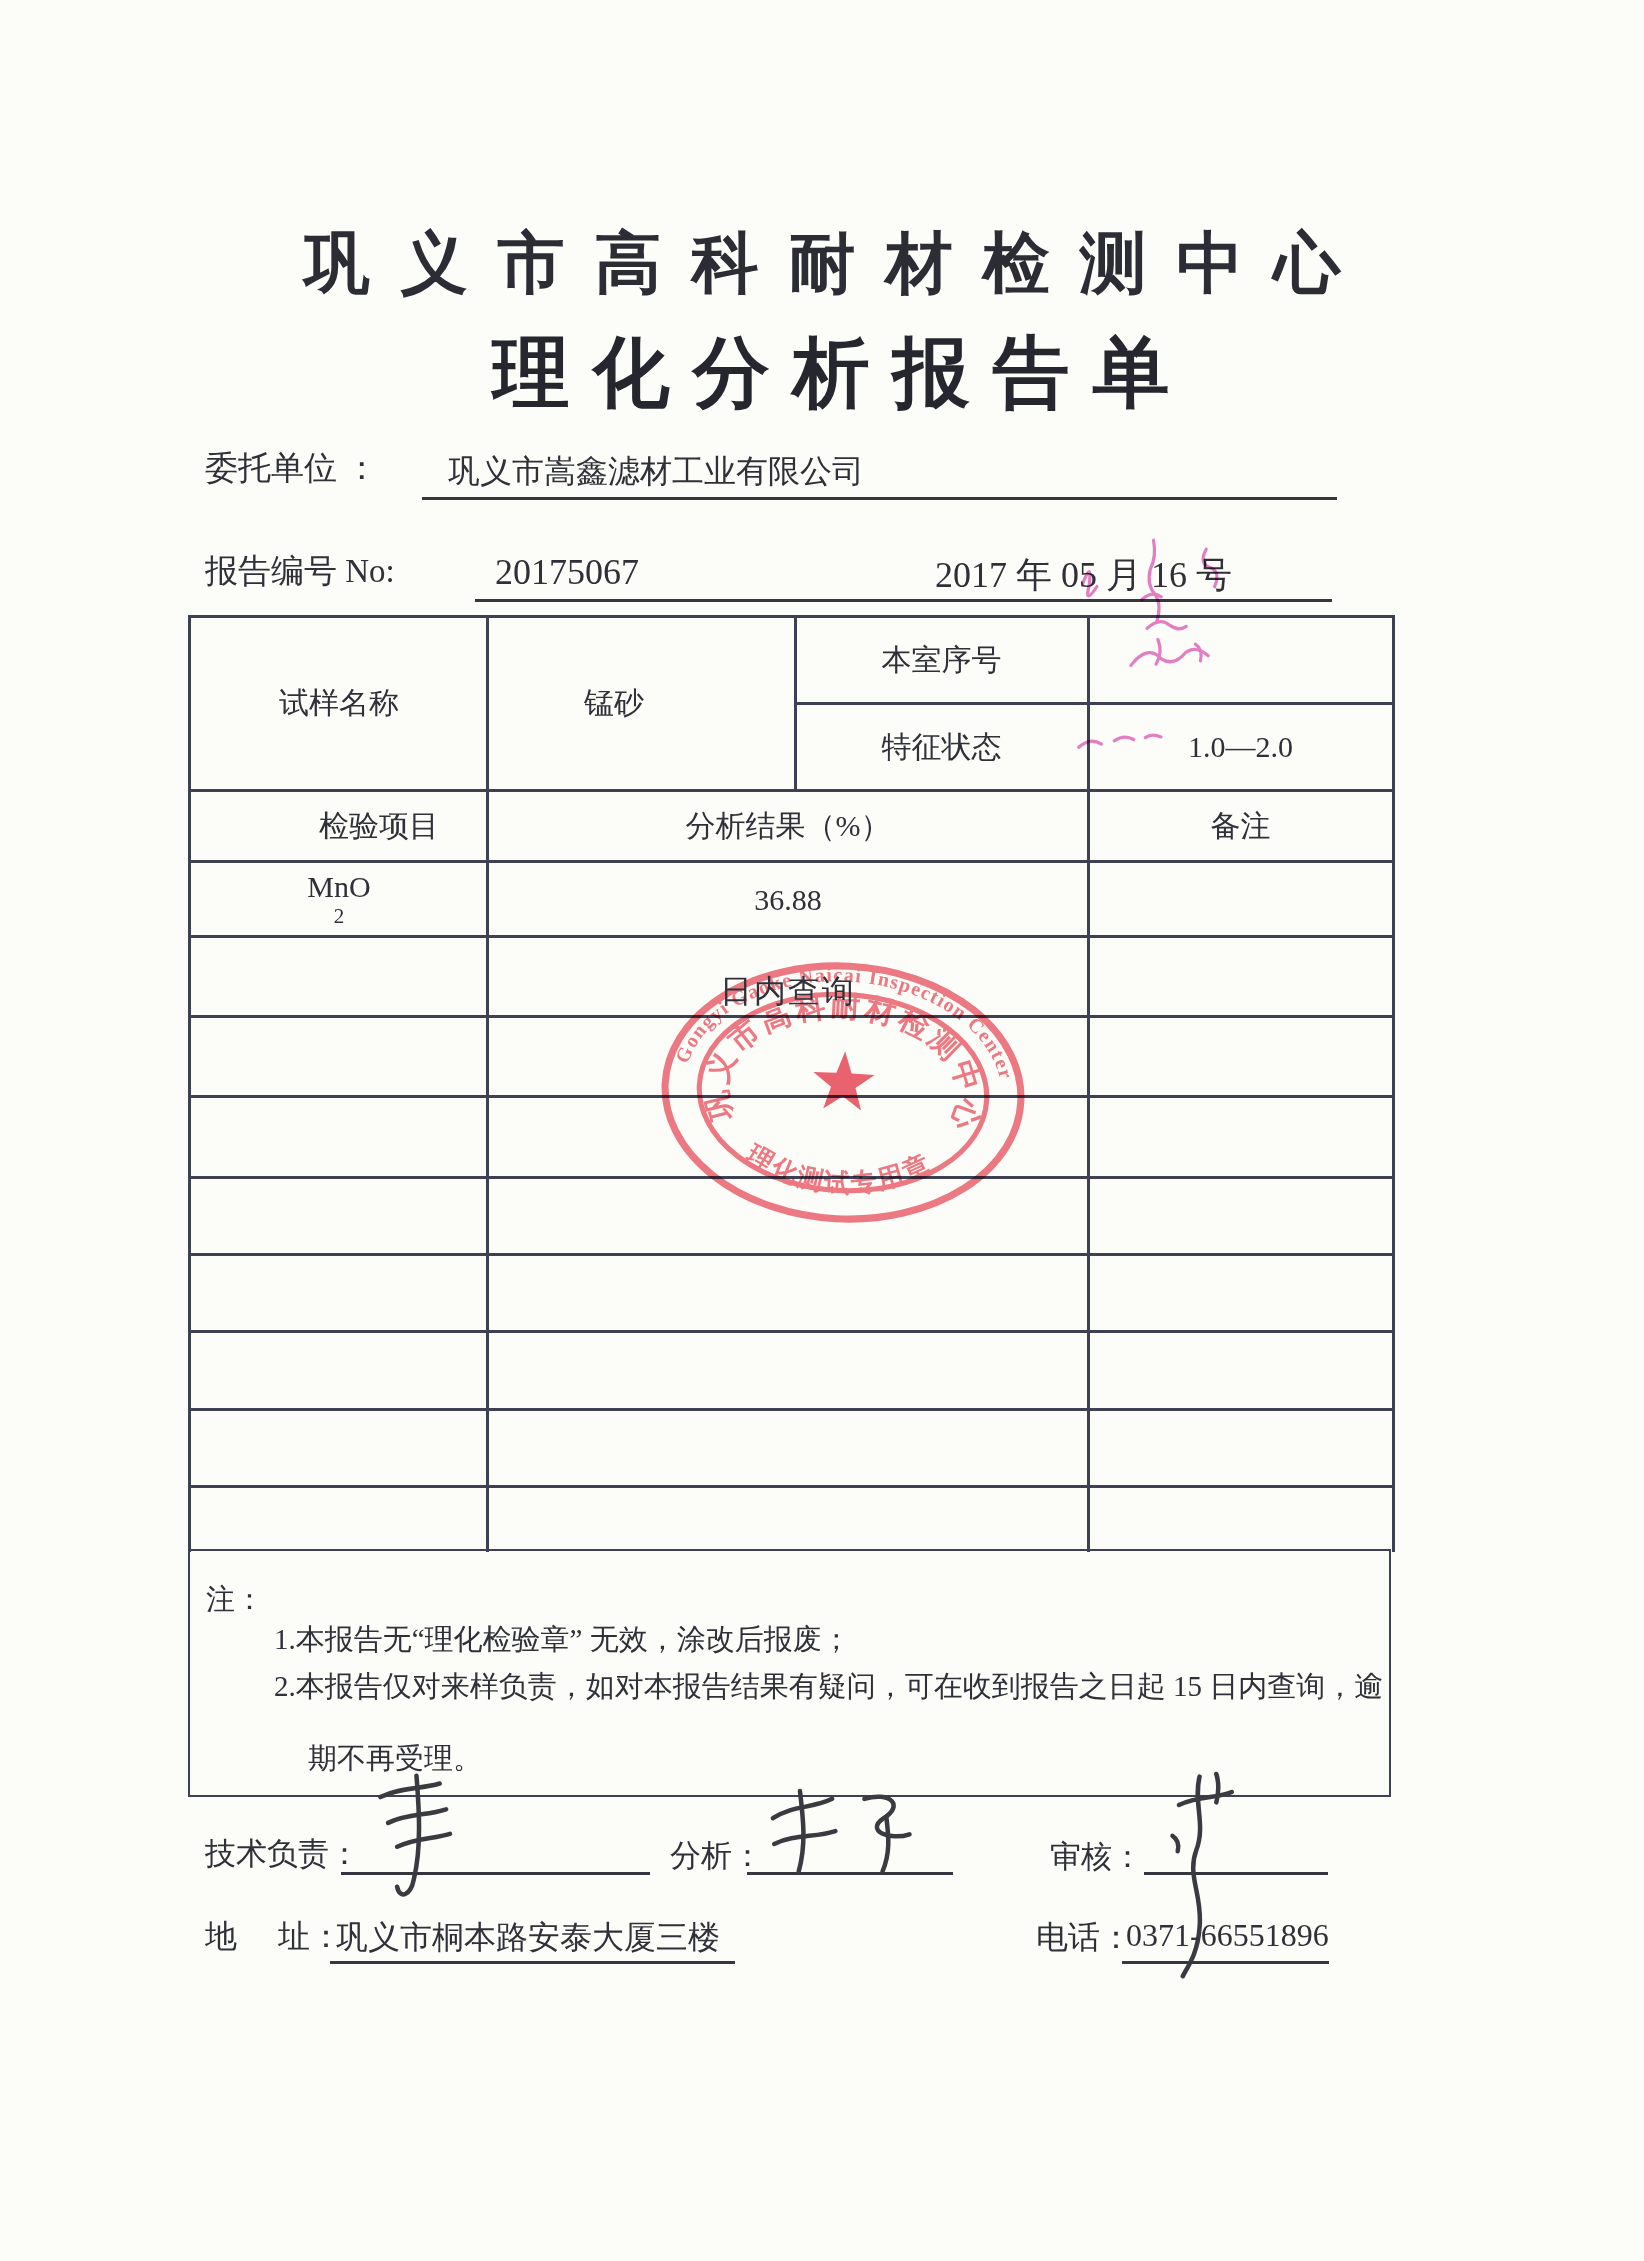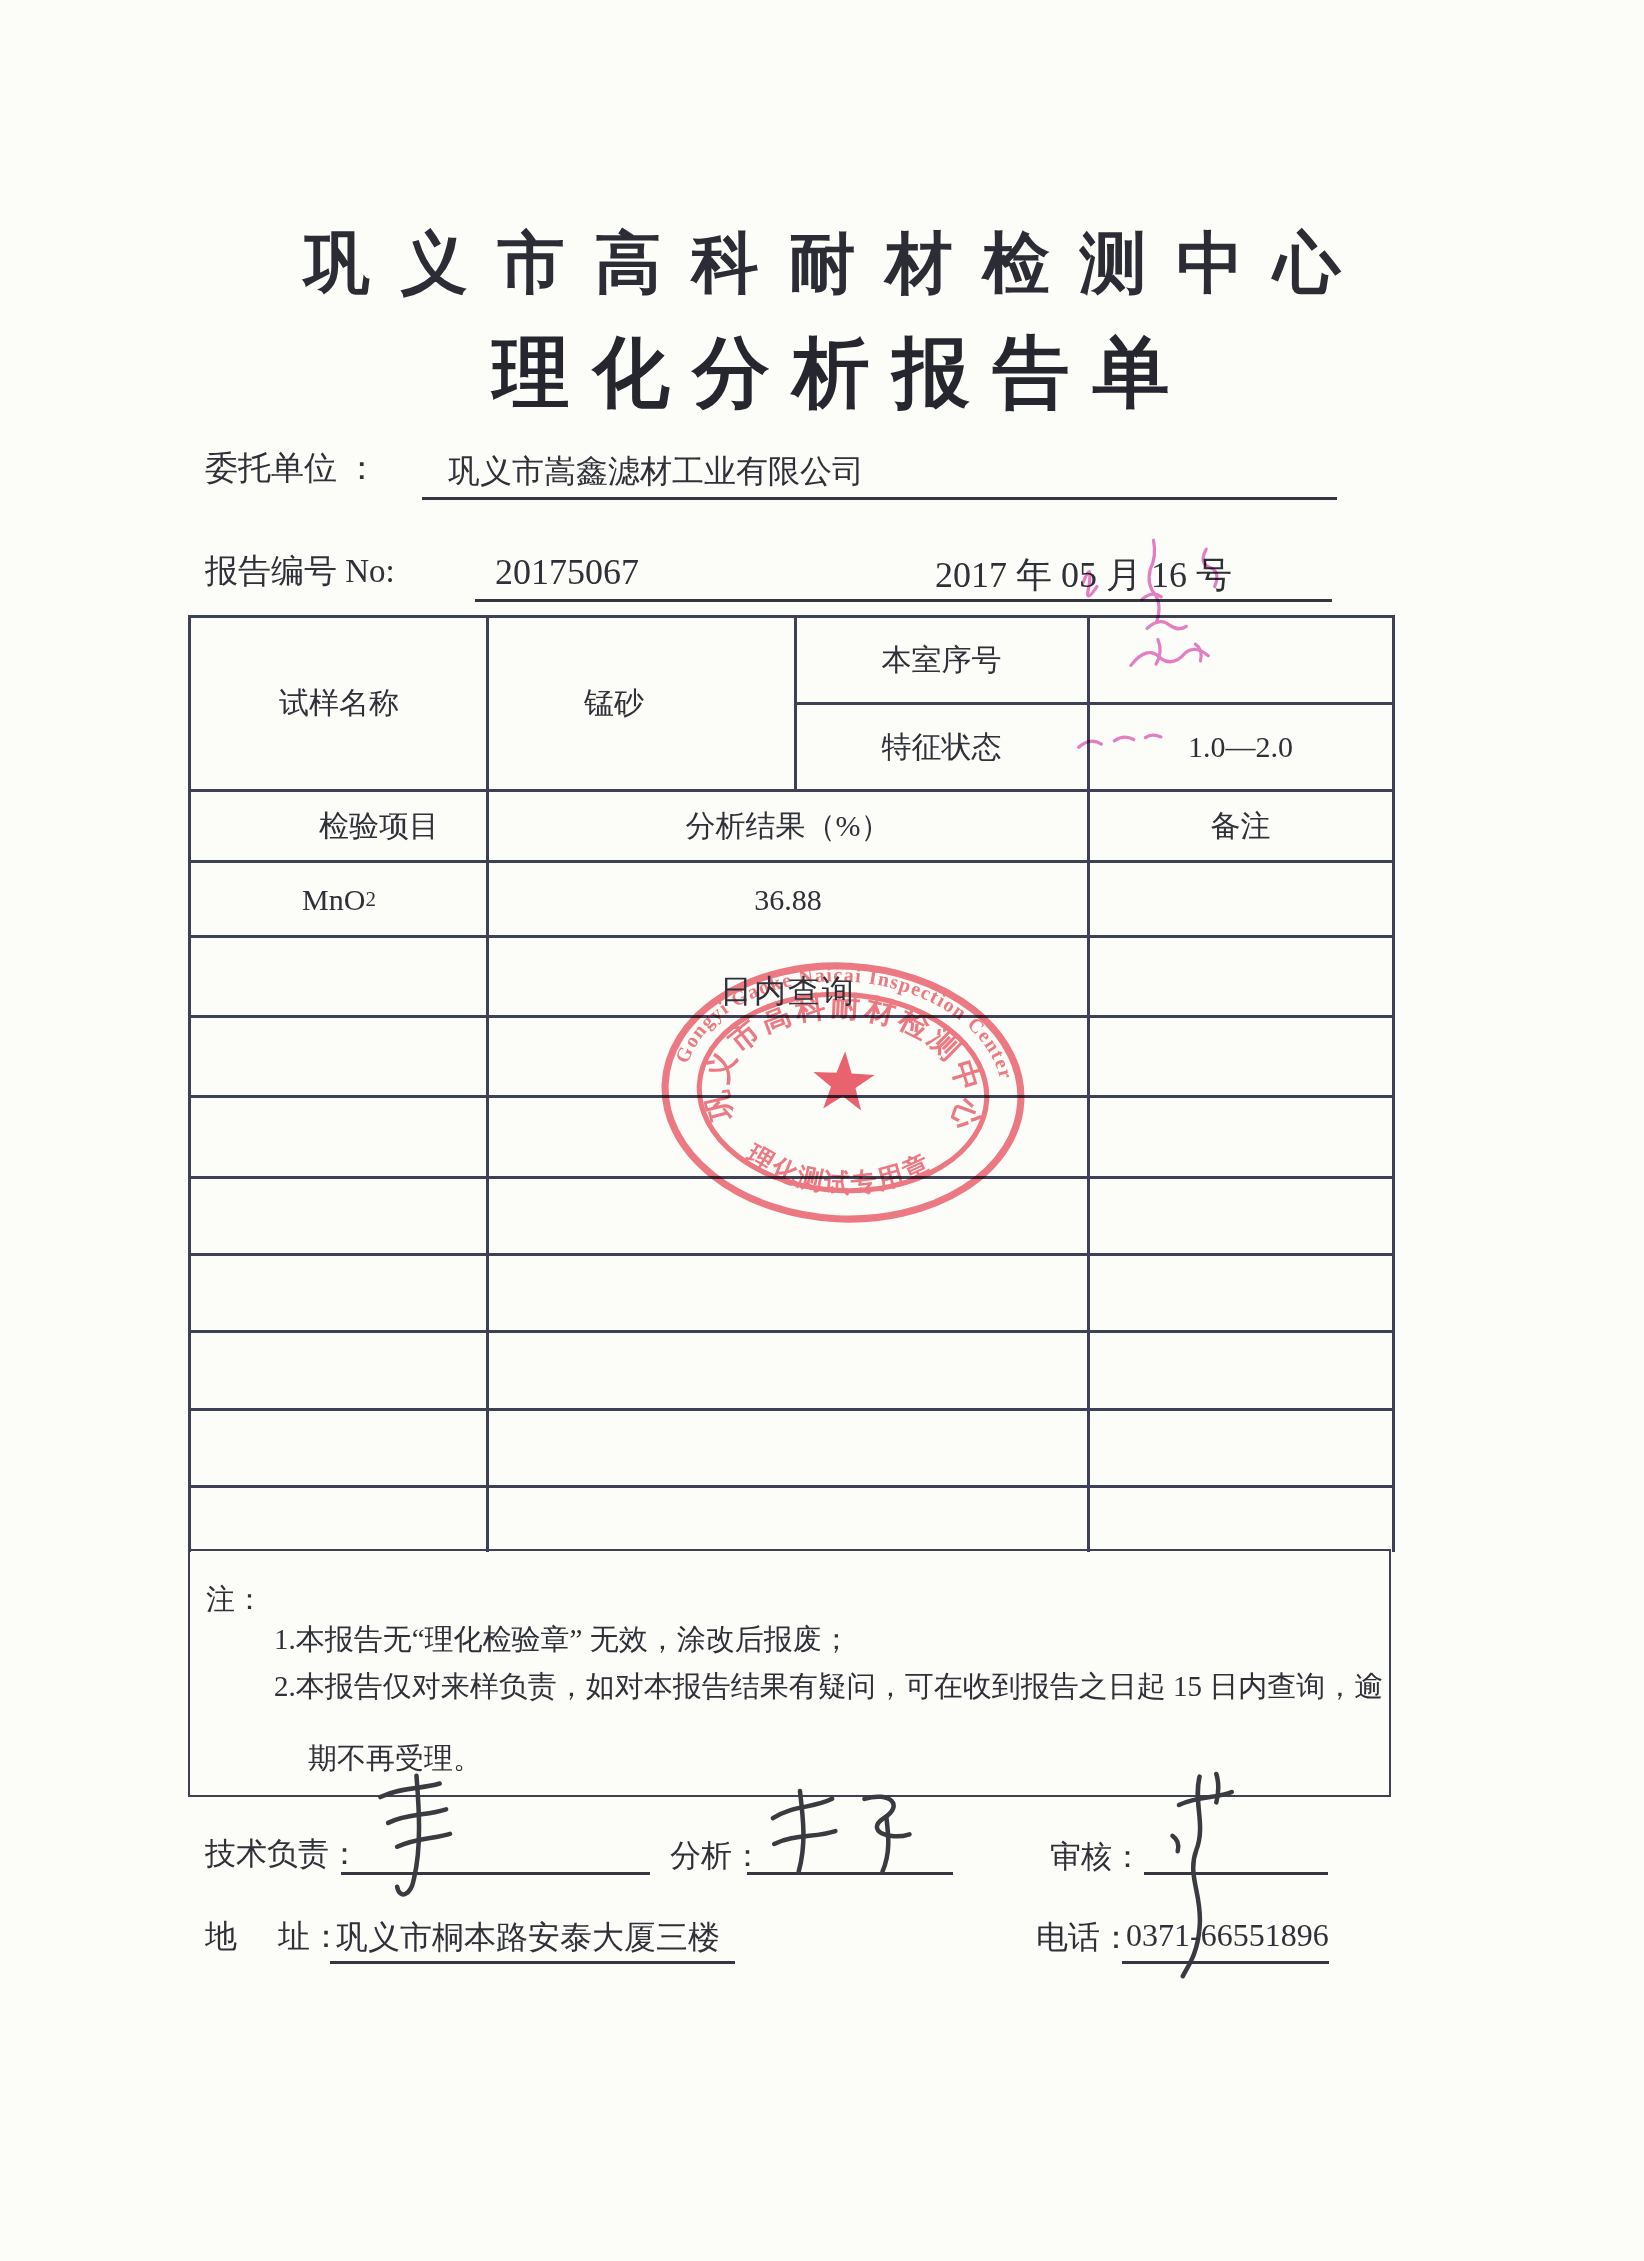--- a/index.html
+++ b/index.html
@@ -70,21 +70,21 @@
   <div class="abs cell center" style="left:191px;top:618px;width:296px;height:171px;">试样名称</div>
   <div class="abs cell center" style="left:474px;top:618px;width:280px;height:171px;">锰砂</div>
   <div class="abs cell center" style="left:796px;top:618px;width:291px;height:84px;">本室序号</div>
   <div class="abs cell center" style="left:1090px;top:618px;width:301px;height:84px;"></div>
   <div class="abs cell center" style="left:796px;top:705px;width:291px;height:84px;">特征状态</div>
   <div class="abs cell center" style="left:1090px;top:705px;width:301px;height:84px;">1.0—2.0</div>
   <div class="abs cell center" style="left:191px;top:792px;width:296px;height:68px;padding-left:40px;">检验项目</div>
   <div class="abs cell center" style="left:489px;top:792px;width:598px;height:68px;">分析结果（%）</div>
   <div class="abs cell center" style="left:1090px;top:792px;width:301px;height:68px;">备注</div>
 
-  <div class="abs cell center" style="left:191px;top:863px;width:296px;height:73px;">
+  <div class="abs cell center" style="left:191px;top:863px;width:296px;height:73px;flex-direction:column;">
       <span>MnO</span>
       <span class="subnum">2</span>
     </div>
   <div class="abs cell center" style="left:489px;top:863px;width:598px;height:73px;">36.88</div>
   <div class="abs cell center" style="left:1090px;top:863px;width:301px;height:73px;"></div>
 
   <svg class="abs stamp" style="left:654px;top:957px;transform:rotate(3deg);" width="378" height="271" viewBox="0 0 586 420">
     <g fill="none" stroke="#ee6f7b">
       <ellipse cx="293" cy="210" rx="276" ry="196" stroke-width="11"></ellipse>
       <ellipse cx="293" cy="210" rx="223" ry="152" stroke-width="8"></ellipse>

